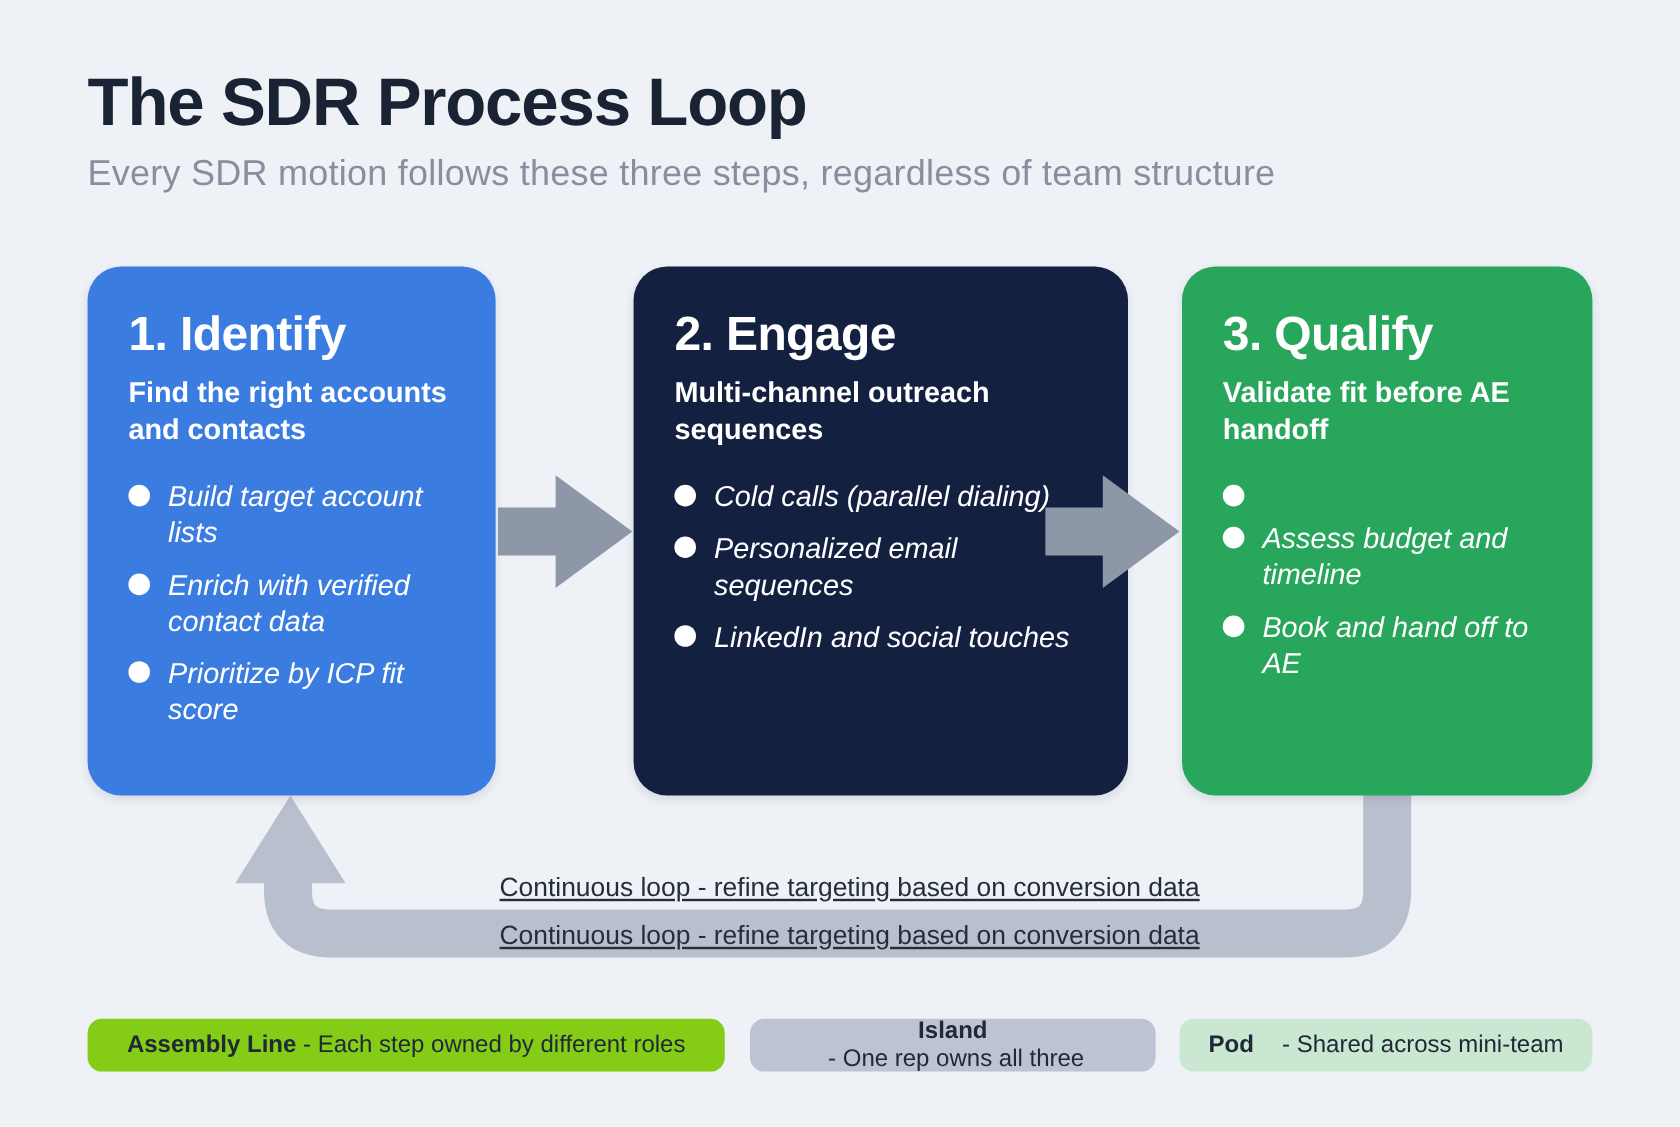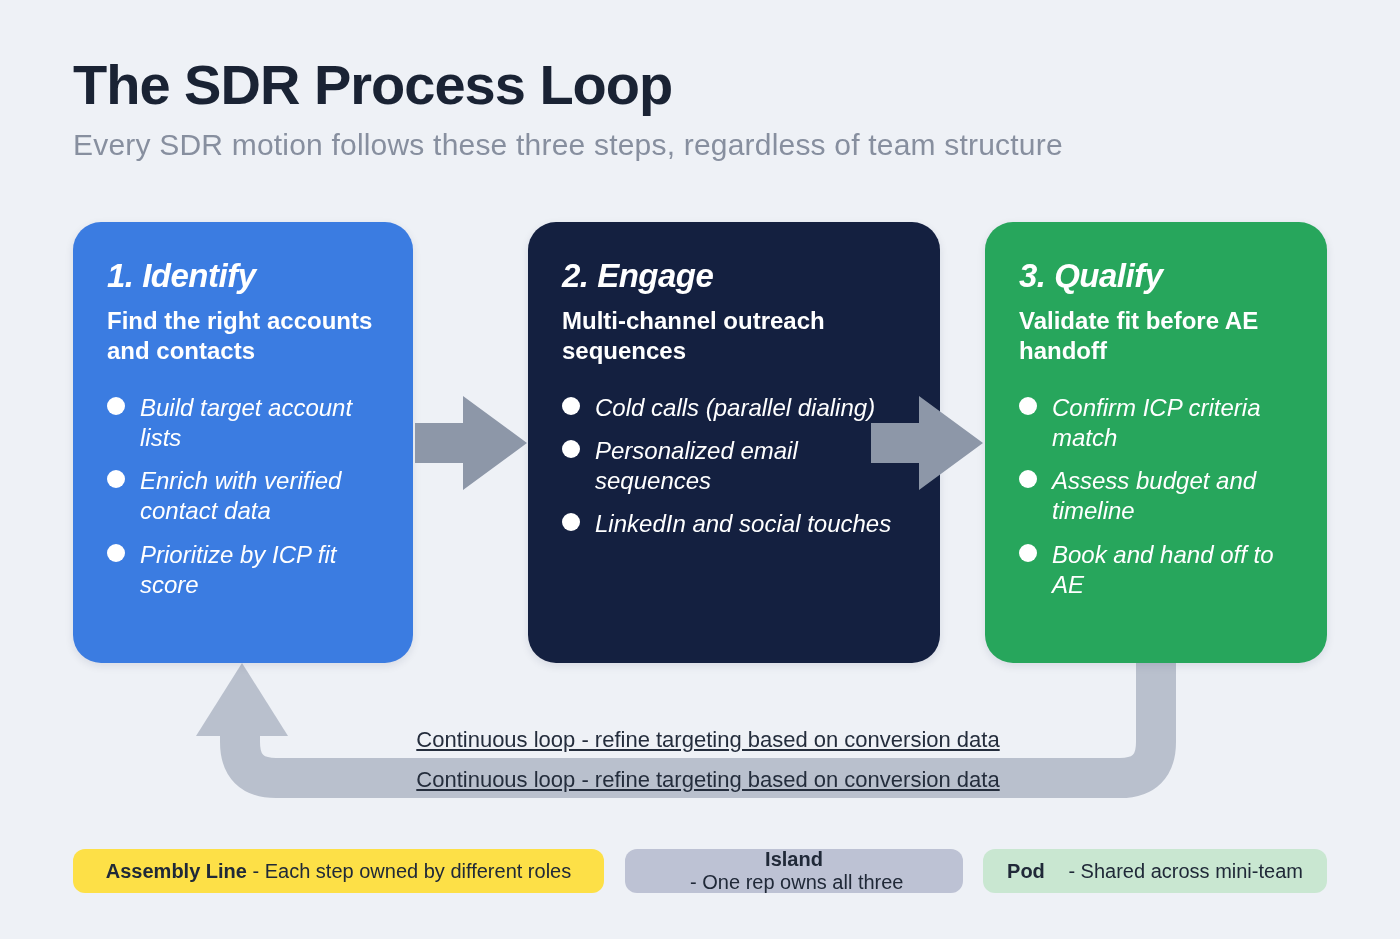--- a/index.html
+++ b/index.html
@@ -25,22 +25,22 @@
     border-radius:28px;
     box-sizing:border-box;
     padding:36px 32px 0 34px;
     color:#ffffff;
     box-shadow:0 3px 8px rgba(20,32,64,0.10);
   }
   .card-1{left:73px;width:340px;}
   .card-2{left:528px;width:412px;}
   .card-3{left:985px;width:342px;}
   .card-title{
-    font-size:33px;font-weight:700;letter-spacing:-0.5px;
-    margin:0 0 12px 0;line-height:1.08;font-style:italic;
+    font-size:40px;font-weight:700;letter-spacing:-0.5px;
+    margin:0 0 12px 0;line-height:1.08;
   }
   .card-subtitle{
     font-size:24px;font-weight:700;line-height:1.27;
     margin:0 0 26px 0;
   }
   .bullets{list-style:none;margin:0;padding:0;}
   .bullets li{
     display:flex;align-items:flex-start;
     margin-bottom:13px;
   }
@@ -126,41 +126,40 @@
       </li>
     </ul>
   </div>
 
   <div class="card card-3" style="background: rgb(39, 166, 92);">
     <div class="card-title">3. Qualify</div>
     <div class="card-subtitle">Validate fit before AE handoff</div>
     <ul class="bullets">
       <li>
         <span class="dot"></span>
-        <span class="bullet-text">Confirm ICP criteria match</span>
       </li>
       <li>
         <span class="dot"></span>
         <span class="bullet-text">Assess budget and timeline</span>
       </li>
       <li>
         <span class="dot"></span>
         <span class="bullet-text">Book and hand off to AE</span>
       </li>
     </ul>
   </div>
 
   <svg class="step-arrow" style="left:415px" width="112" height="94" viewBox="0 0 112 94">
     <polygon points="0,27 48,27 48,0 112,47 48,94 48,67 0,67" fill="#8d97a8"></polygon>
   </svg>
   <svg class="step-arrow" style="left:871px" width="112" height="94" viewBox="0 0 112 94">
     <polygon points="0,27 48,27 48,0 112,47 48,94 48,67 0,67" fill="#8d97a8"></polygon>
   </svg>
 
-  <div class="legend-badge legend-1" style="background: #fde047;">
+  <div class="legend-badge legend-1" style="background: #84cc16;">
     <b>Assembly Line</b><span> - Each step owned by different roles</span>
   </div>
   <div class="legend-badge legend-2" style="background: rgb(189, 194, 212);">
     <b>Island</b><span> - One rep owns all three</span>
   </div>
   <div class="legend-badge legend-3" style="background: rgb(201, 231, 209);">
     <b>Pod</b><span> - Shared across mini-team</span>
   </div>
 
 </div>

